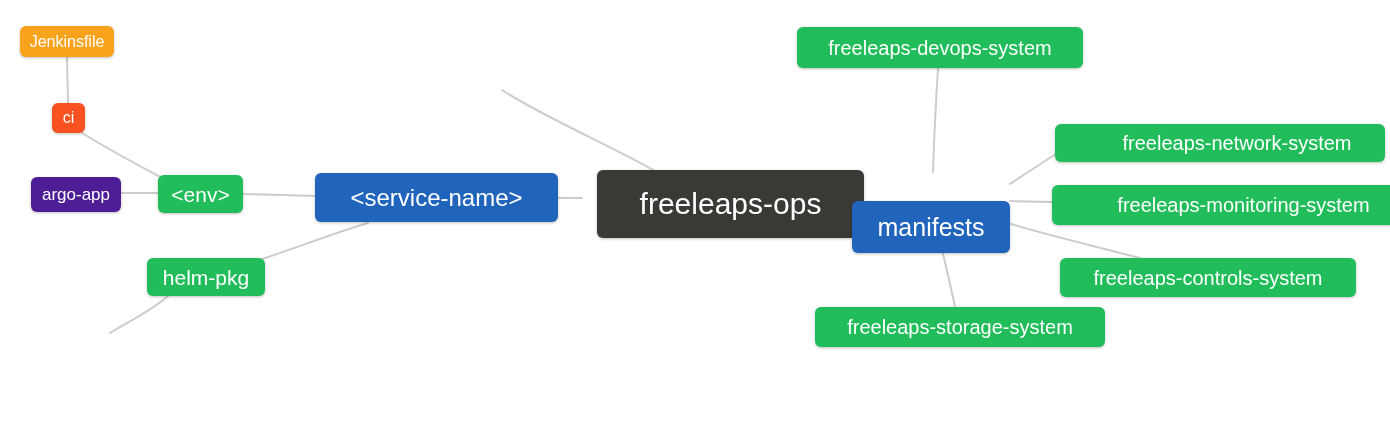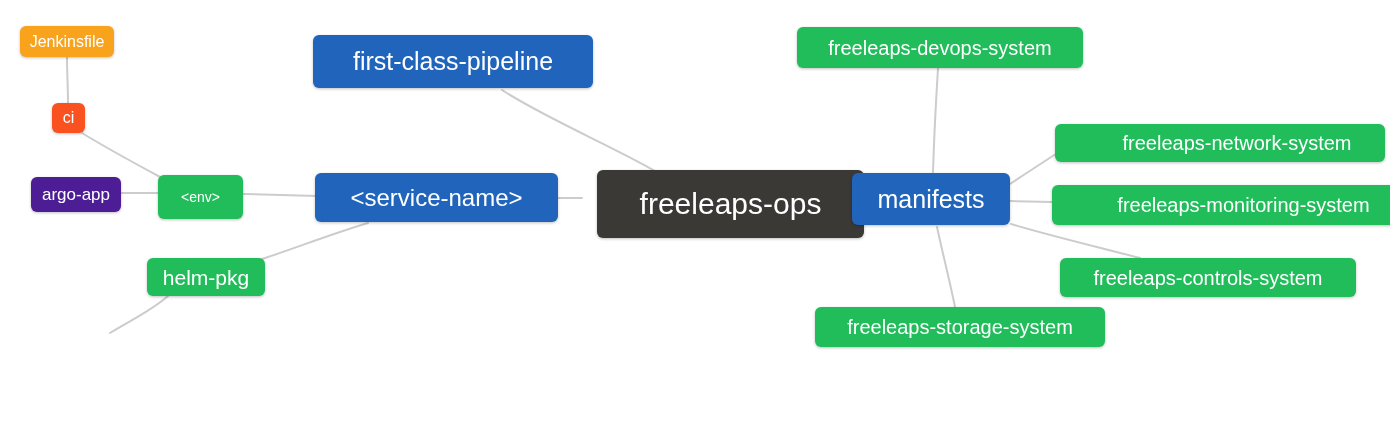--- a/index.html
+++ b/index.html
@@ -20,21 +20,21 @@
     box-shadow:0 1px 3px rgba(0,0,0,0.25);
     white-space:nowrap;
     cursor:pointer;
     line-height:1;
     user-select:none;
   }
   
   #n-jenkinsfile       {left:20px;  top:26px;  width:94px;  height:31px; font-size:16px;}
   #n-ci                {left:52px;  top:103px; width:33px;  height:30px; font-size:16px;}
   #n-argo-app          {left:31px;  top:177px; width:90px;  height:35px; font-size:17px;}
-  #n-env               {left:158px; top:175px; width:85px;  height:44px; font-size:14px;}
+  #n-env               {left:158px; top:175px; width:85px;  height:38px; font-size:21px;}
   #n-first-class-pipeline{left:313px;top:35px; width:280px; height:53px; font-size:25px;}
   #n-service-name      {left:315px; top:173px; width:243px; height:49px; font-size:24px;}
   #n-helm-pkg          {left:147px; top:258px; width:118px; height:38px; font-size:21px;}
   #n-values-env-yaml   {left:3px;   top:333px; width:170px; height:32px; font-size:16px;}
   #n-root              {left:580px; top:170px; width:267px; height:68px; font-size:30px;margin-left:17px;}
   #n-manifests         {left:852px; top:173px; width:158px; height:52px; font-size:25px;}
   #n-devops-system     {left:797px; top:27px;  width:286px; height:41px; font-size:20px;}
   #n-network-system    {left:1055px;top:124px; width:296px; height:38px; font-size:20px;padding-left:34px;}
   #n-monitoring-system {left:1052px;top:185px; width:325px; height:40px; font-size:20px;}
   #n-controls-system   {left:1060px;top:258px; width:296px; height:39px; font-size:20px;}
@@ -63,30 +63,29 @@
   </svg>
 
   <div class="node" id="n-jenkinsfile" style="background: rgb(249, 162, 27); color: rgb(255, 255, 255);">Jenkinsfile</div>
 
   <div class="node" id="n-ci" style="background: rgb(249, 81, 31); color: rgb(255, 255, 255);">ci</div>
 
   <div class="node" id="n-argo-app" style="background: #4c1d95; color: rgb(255, 255, 255);">argo-app</div>
 
   <div class="node" id="n-env" style="background: rgb(33, 189, 91); color: rgb(255, 255, 255);">&lt;env&gt;</div>
 
-  <div class="node" id="n-first-class-pipeline" style="background: rgb(32, 101, 187); color: rgb(255, 255, 255);">first-class-pipeline</div>
 
   <div class="node" id="n-service-name" style="background: rgb(32, 101, 187); color: rgb(255, 255, 255);">&lt;service-name&gt;</div>
 
   <div class="node" id="n-helm-pkg" style="background: rgb(33, 189, 91); color: rgb(255, 255, 255);">helm-pkg</div>
 
 
   <div class="node" id="n-root" style="background: rgb(59, 57, 54); color: rgb(255, 255, 255);">freeleaps-ops</div>
 
-  <div class="node" id="n-manifests" style="background: rgb(32, 101, 187); color: rgb(255, 255, 255);">manifests</div>
+  <div class="node" id="n-manifests" style="background: rgb(32, 101, 187); color: rgb(255, 255, 255); margin-top: 28px;">manifests</div>
 
   <div class="node" id="n-devops-system" style="background: rgb(33, 189, 91); color: rgb(255, 255, 255);">freeleaps-devops-system</div>
 
   <div class="node" id="n-network-system" style="background: rgb(33, 189, 91); color: rgb(255, 255, 255);">freeleaps-network-system</div>
 
   <div class="node" id="n-monitoring-system" style="background: rgb(33, 189, 91); color: rgb(255, 255, 255); padding-left: 29px;">freeleaps-monitoring-system</div>
 
   <div class="node" id="n-controls-system" style="background: rgb(33, 189, 91); color: rgb(255, 255, 255);">freeleaps-controls-system</div>
 
   <div class="node" id="n-storage-system" style="background: rgb(33, 189, 91); color: rgb(255, 255, 255);">freeleaps-storage-system</div>

